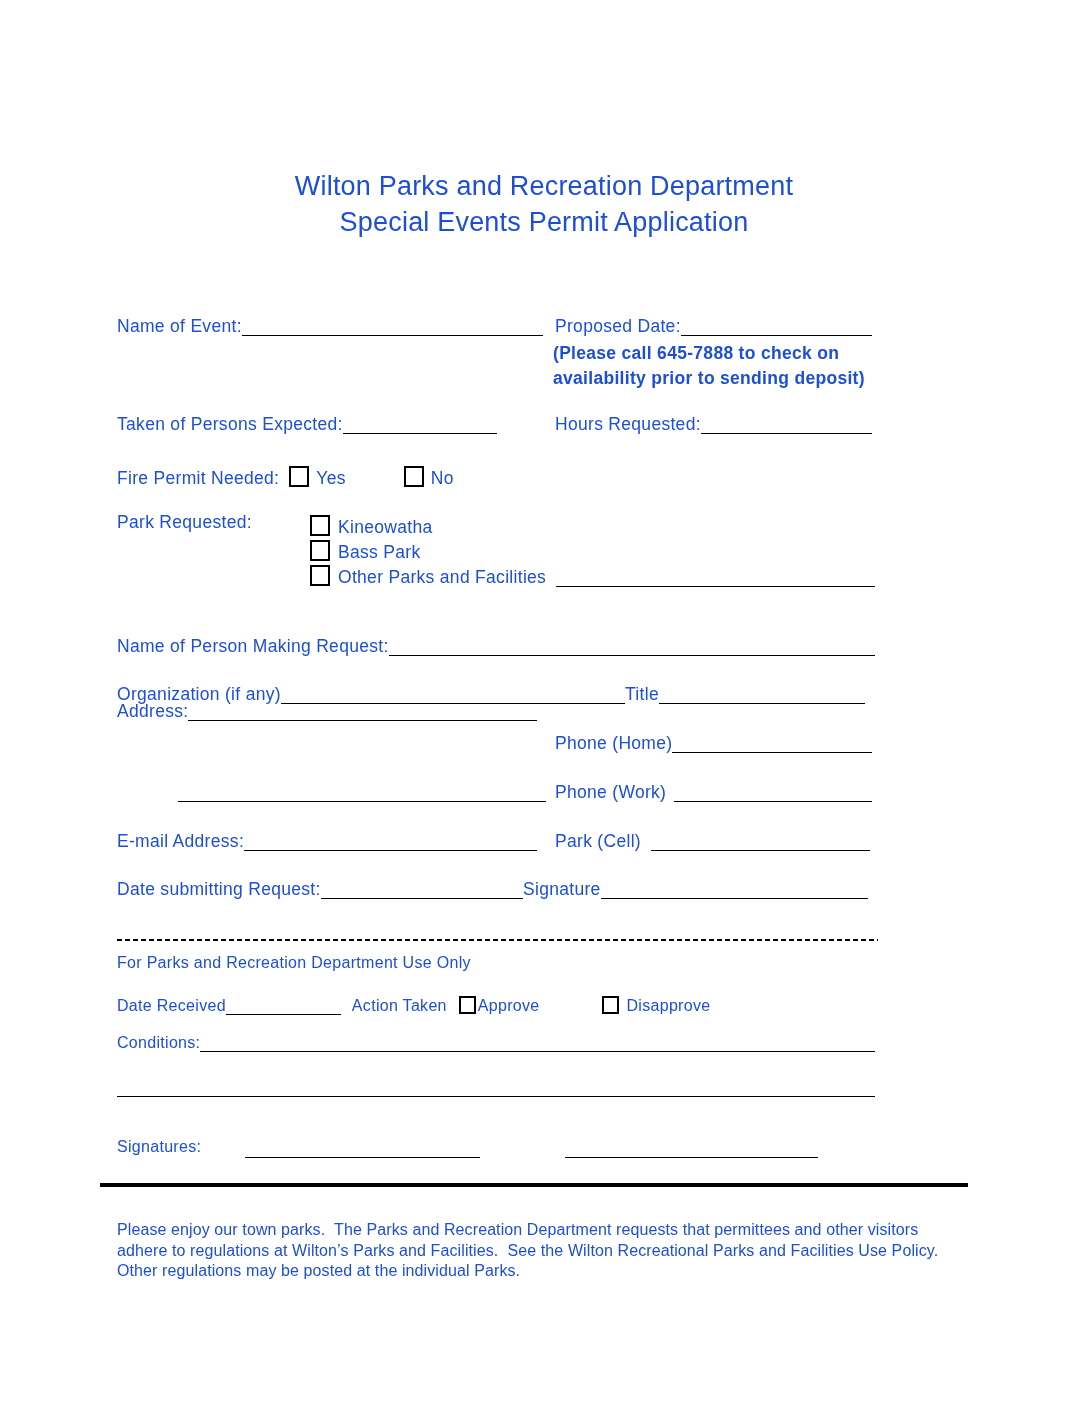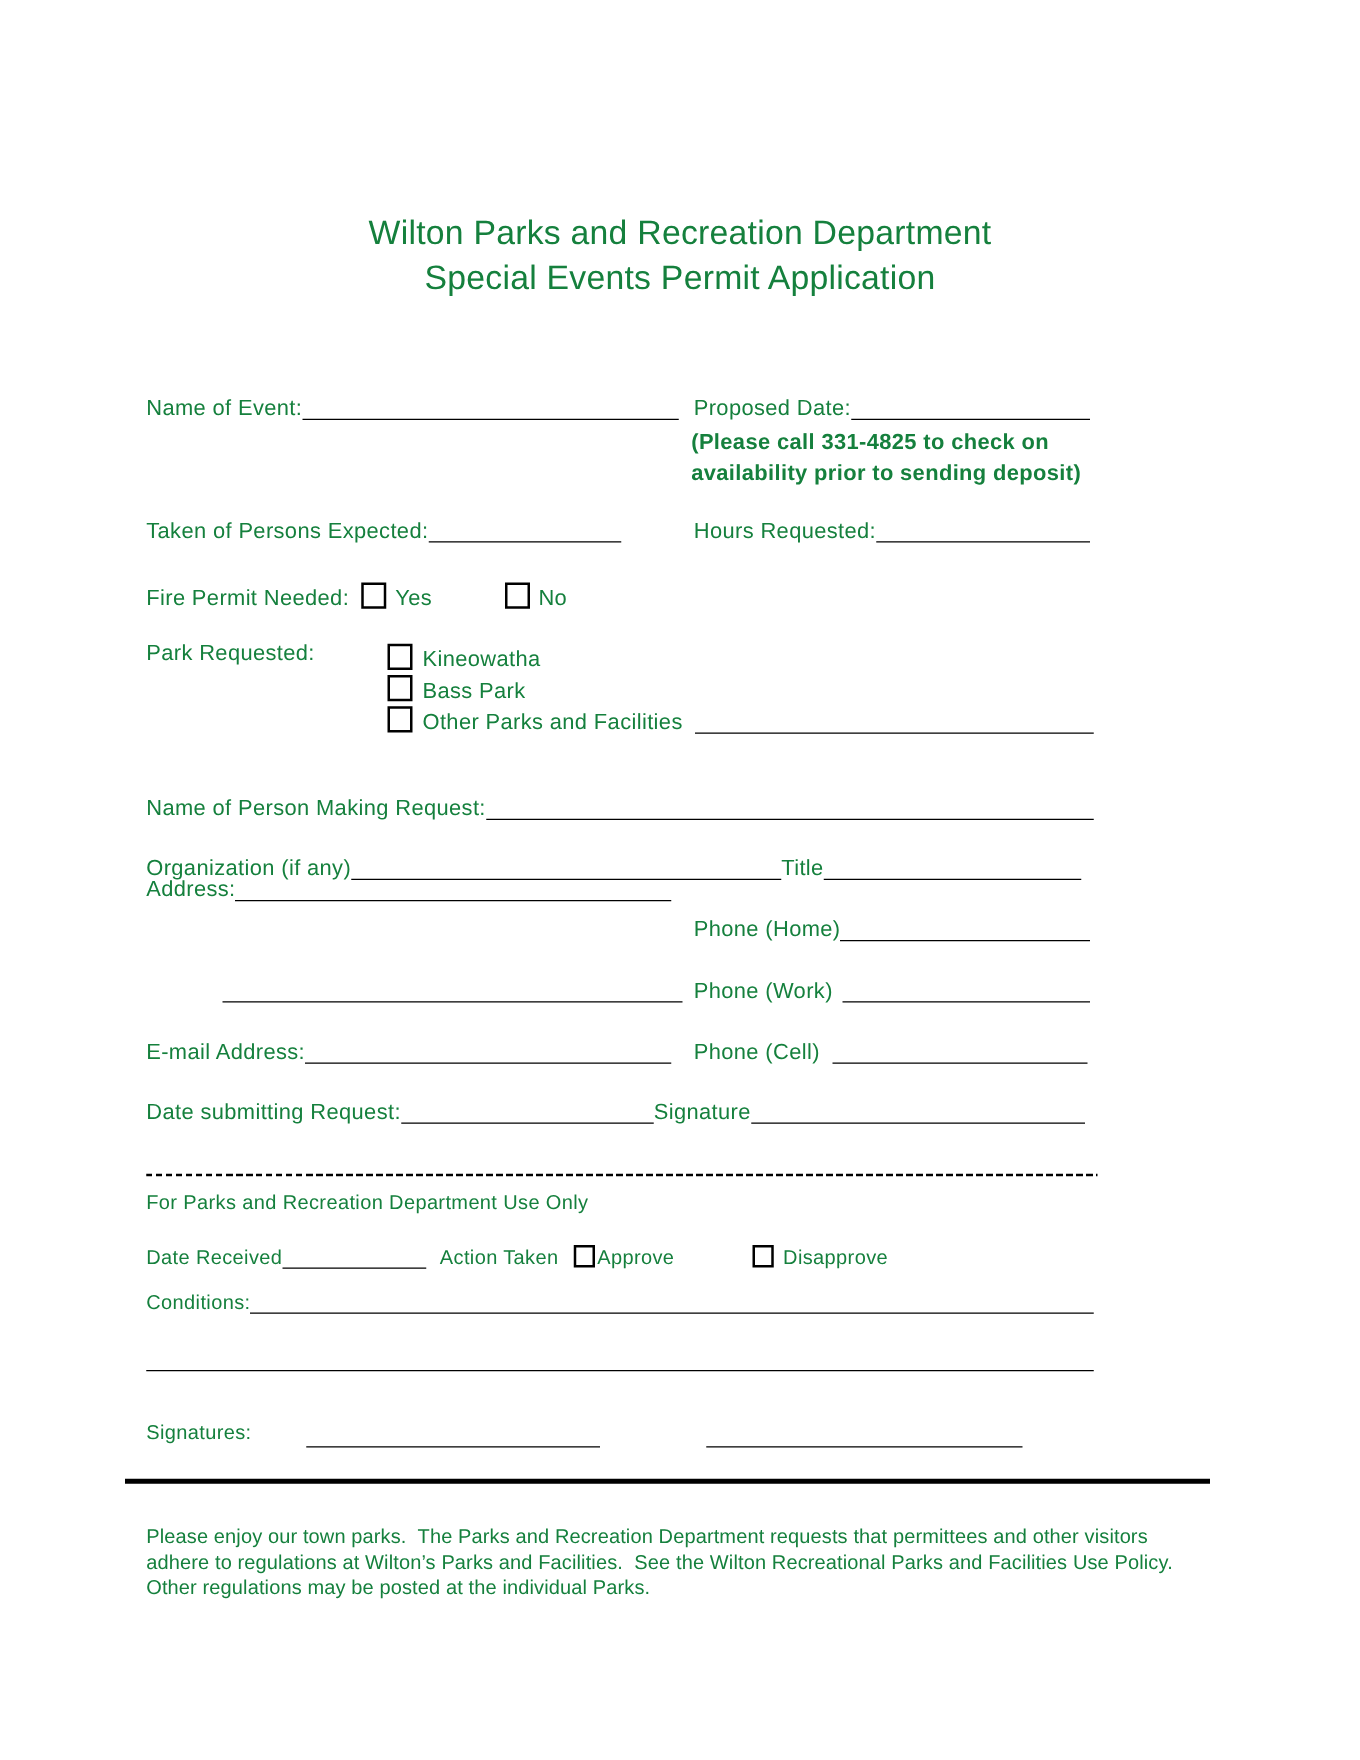--- a/index.html
+++ b/index.html
@@ -1,18 +1,18 @@
 <!DOCTYPE html>
 <html><head>
 <meta charset="utf-8">
 <style>
   html,body { margin:0; padding:0; background:#ffffff; }
   .page {
     position:relative; width:1088px; height:1408px;
-    background:#ffffff; color:#15803d;
+    background:#ffffff; color:#1d4ed8;
     font-family:"Liberation Sans", sans-serif;
     font-size:17.5px; letter-spacing:0.3px;
   }
   .title {
     position:absolute; left:0; top:168px; width:100%;
     text-align:center; font-size:27px; line-height:36px; letter-spacing:0.2px;
   }
   .row { position:absolute; display:flex; align-items:baseline; white-space:nowrap; }
   .line { height:0; border-bottom:1.8px solid #000; transform:translateY(4px); }
   .fill { flex:1 1 auto; }
@@ -47,21 +47,21 @@
 
   <div class="row" style="left:117px; top:316px; width:426px;">
     <span>Name of Event:</span>
     <span class="line fill"></span>
   </div>
   <div class="row" style="left:555px; top:316px; width:317px;">
     <span>Proposed Date:</span>
     <span class="line fill"></span>
   </div>
   <div class="bold-note" style="left:553px; top:341px; width:400px;">
-    <div>(Please call 331-4825 to check on</div>
+    <div>(Please call 645-7888 to check on</div>
     <div>availability prior to sending deposit)</div>
   </div>
 
   <div class="row" style="left:117px; top:414px; width:380px;">
     <span>Taken of Persons Expected:</span>
     <span class="line fill"></span>
   </div>
   <div class="row" style="left:555px; top:414px; width:317px;">
     <span>Hours Requested:</span>
     <span class="line fill"></span>
@@ -119,21 +119,21 @@
   <div class="row" style="left:555px; top:782px; width:317px;">
     <span>Phone (Work)</span>
     <span class="line fill" style="margin-left:8px;"></span>
   </div>
 
   <div class="row" style="left:117px; top:831px; width:420px;">
     <span>E-mail Address:</span>
     <span class="line fill"></span>
   </div>
   <div class="row" style="left:555px; top:831px; width:315px;">
-    <span>Phone (Cell)</span>
+    <span>Park (Cell)</span>
     <span class="line fill" style="margin-left:10px;"></span>
   </div>
 
   <div class="row" style="left:117px; top:879px; width:406px;">
     <span>Date submitting Request:</span>
     <span class="line fill"></span>
   </div>
   <div class="row" style="left:523px; top:879px; width:345px;">
     <span>Signature</span>
     <span class="line fill"></span>

